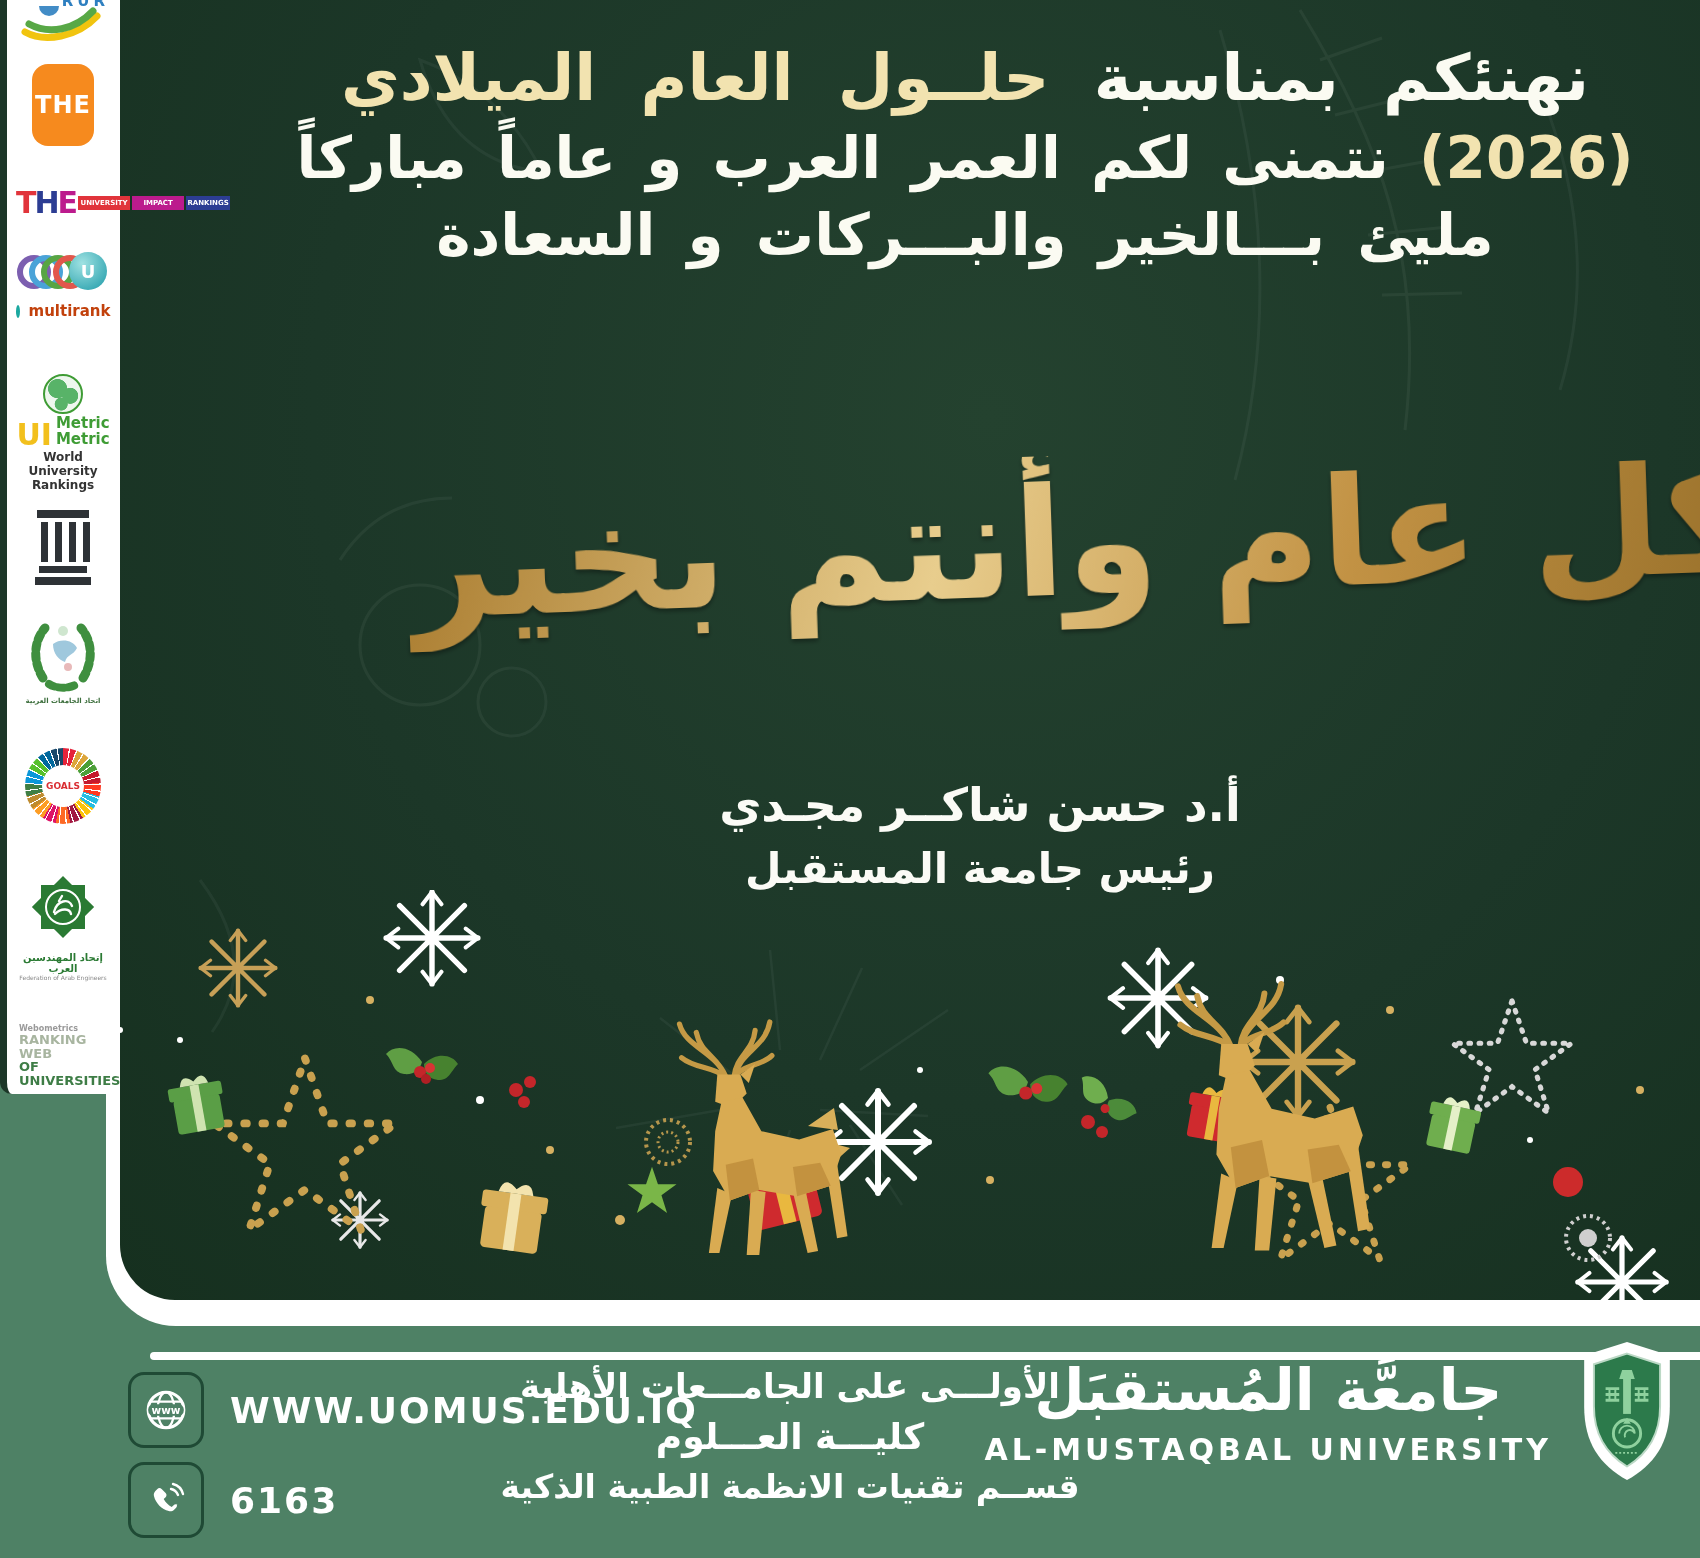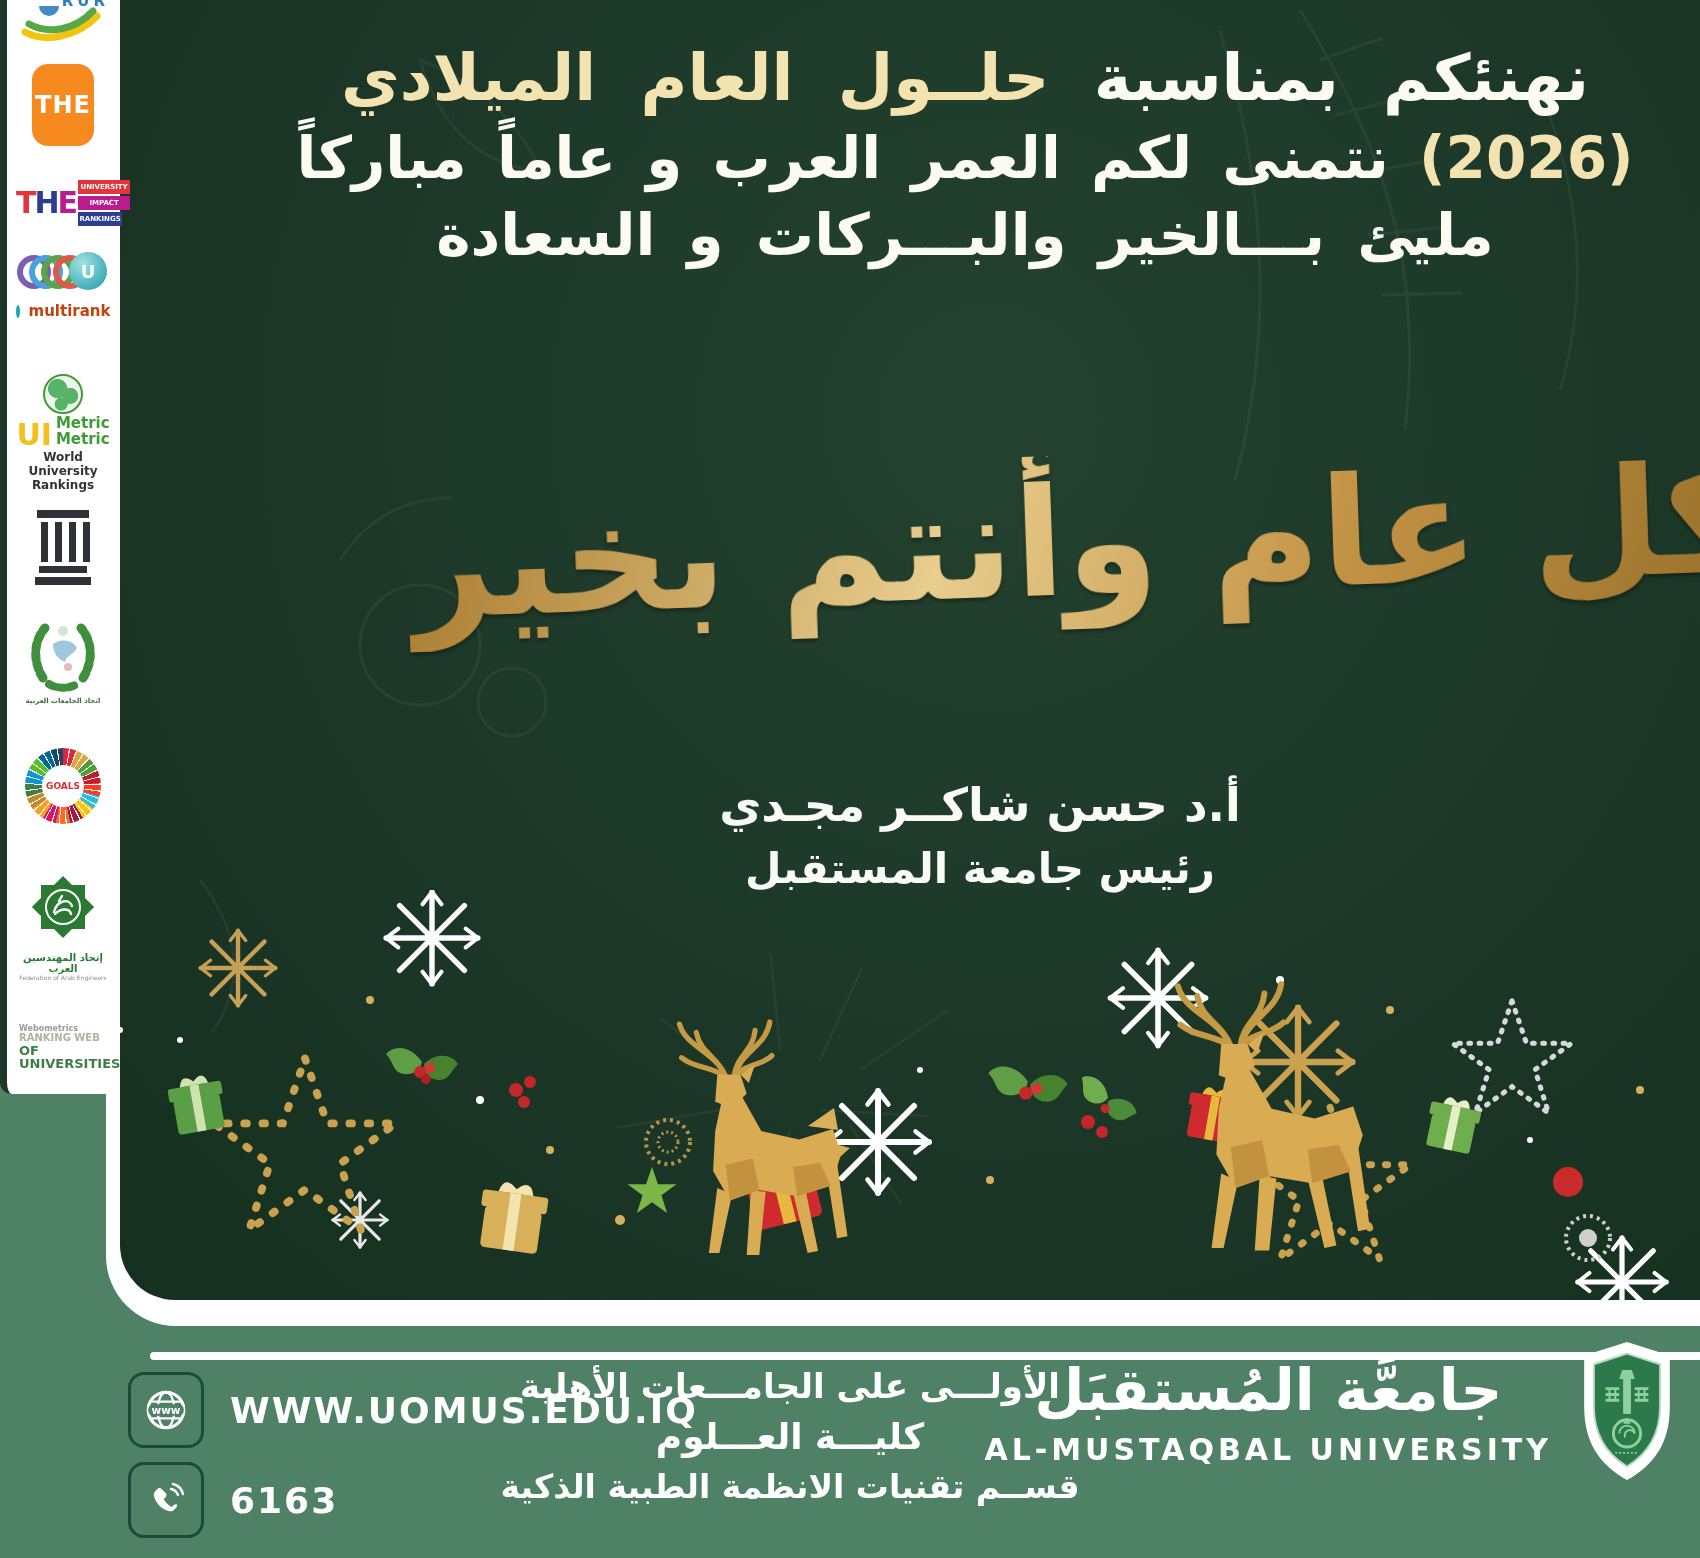--- a/index.html
+++ b/index.html
@@ -19,21 +19,21 @@
            border-left:7px solid #1c3728;border-radius:0 0 12px 12px;z-index:5;}
   .logo{position:absolute;left:50%;transform:translateX(-50%);text-align:center;}
   .logo-rur{top:-8px;width:96px;height:58px;overflow:hidden;}
   .rur-text{position:absolute;right:2px;top:0;font-size:15px;font-weight:bold;color:#2e7fc0;letter-spacing:4px;}
   .rur-swoosh{position:absolute;left:4px;top:14px;}
   .the-box{top:64px;width:62px;height:82px;background:#f68a1e;border-radius:16px;color:#fff;
            font-weight:800;font-size:24px;display:flex;align-items:center;justify-content:center;letter-spacing:1px;}
   .impact{top:172px;width:94px;height:62px;display:flex;align-items:center;gap:2px;}
   .impact-the{font-size:30px;font-weight:800;line-height:1;letter-spacing:-2px;}
   .impact-the .t{color:#e1343b}.impact-the .h{color:#2c3d93}.impact-the .e{color:#bc1b8d}
-  .impact-bars{display:flex;flex-direction:column;gap:2px;}
+  .impact-bars{display:flex;flex-direction:row;gap:2px;}
   .impact-bars .bar{display:block;width:52px;height:14px;line-height:14px;font-size:7px;font-weight:bold;color:#fff;}
   .bar.b1{background:#e1343b}.bar.b2{background:#bc1b8d}.bar.b3{background:#2c3d93;width:44px}
   .multirank{top:252px;width:92px;height:100px;}
   .mr-rings{position:relative;height:42px;}
   .mr-rings i{position:absolute;top:3px;width:22px;height:22px;border-radius:50%;border:6px solid;}
   .mr-rings i.r1{left:0;border-color:#7c5fb0}.mr-rings i.r2{left:12px;border-color:#4aa3d8}
   .mr-rings i.r3{left:24px;border-color:#57a544}.mr-rings i.r4{left:36px;border-color:#e2574c}
   .mr-sphere{position:absolute;left:52px;top:0;width:38px;height:38px;border-radius:50%;
              background:radial-gradient(circle at 35% 30%,#9fe2e2,#1d9aa8);color:#fff;font-weight:800;
              font-size:18px;display:flex;align-items:center;justify-content:center;}
@@ -59,21 +59,21 @@
      conic-gradient(#e5243b 0 21deg,#dda63a 0 42deg,#4c9f38 0 64deg,#c5192d 0 85deg,#ff3a21 0 106deg,
       #26bde2 0 127deg,#fcc30b 0 148deg,#a21942 0 169deg,#fd6925 0 191deg,#dd1367 0 212deg,#fd9d24 0 233deg,
       #bf8b2e 0 254deg,#3f7e44 0 275deg,#0a97d9 0 296deg,#56c02b 0 318deg,#00689d 0 339deg,#19486a 0 360deg);}
   .sdg-center{position:absolute;left:17px;top:17px;width:42px;height:42px;border-radius:50%;background:#fff;
      display:flex;align-items:center;justify-content:center;font-size:9px;font-weight:800;color:#d92d32;}
   .fae{top:868px;width:100px;}
   .fae-ar{font-size:10px;font-weight:bold;color:#2a7a33;margin-top:2px;}
   .fae-en{font-size:6px;color:#888;}
   .webo{top:1024px;width:100px;text-align:left;padding-left:6px;box-sizing:border-box;}
   .webo-brand{font-size:8px;font-weight:bold;color:#9a9a9a;}
-  .webo-l1{font-size:10px;font-weight:800;color:#a8b5a0;line-height:1.05;}
+  .webo-l1{font-size:13px;font-weight:800;color:#a8b5a0;line-height:1.05;}
   .webo-l2{font-size:13px;font-weight:800;color:#3e7d46;line-height:1.05;}
   
   .greeting{position:absolute;left:150px;right:40px;top:36px;text-align:center;direction:rtl;
             font-weight:800;line-height:1.32;}
   .greeting .l1{font-size:64px;word-spacing:22px;}
   .greeting .l2{font-size:58px;word-spacing:10px;}
   .greeting .l3{font-size:58px;word-spacing:12px;color:#fbfbf2;}
   .tx-white{color:#fbfbf2}.tx-gold{color:#f2e3b0}
   
   .callig{position:absolute;left:300px;width:1320px;top:372px;height:340px;display:flex;

